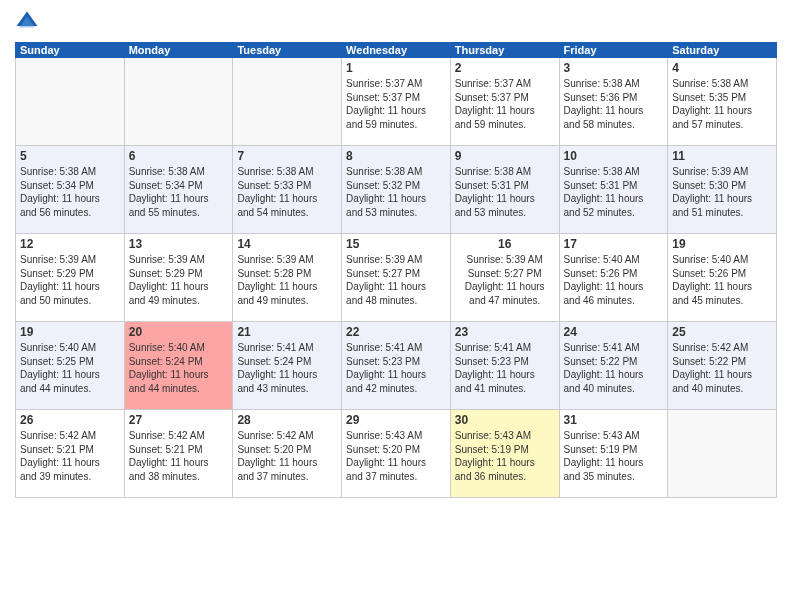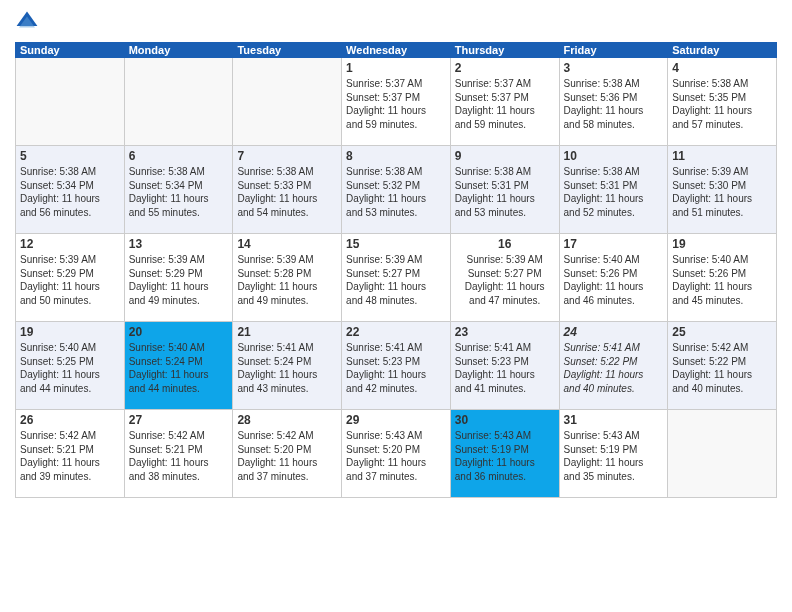--- a/index.html
+++ b/index.html
@@ -211,37 +211,37 @@
           <td style="background: rgb(255, 255, 255);">
             <span class="day-num">19</span>
             <div class="day-info">Sunrise: 5:40 AM<br>Sunset: 5:26 PM<br>Daylight: 11 hours<br>and 45 minutes.</div>
           </td>
         </tr>
         <tr>
           <td style="background: rgb(238, 241, 249);">
             <span class="day-num">19</span>
             <div class="day-info">Sunrise: 5:40 AM<br>Sunset: 5:25 PM<br>Daylight: 11 hours<br>and 44 minutes.</div>
           </td>
-          <td style="background: #0ea5e9; margin-left: 16px;">
+          <td style="background: #fca5a5; margin-left: 16px;">
             <span class="day-num">20</span>
             <div class="day-info">Sunrise: 5:40 AM<br>Sunset: 5:24 PM<br>Daylight: 11 hours<br>and 44 minutes.</div>
           </td>
           <td style="background: rgb(238, 241, 249); margin-left: 28px;">
             <span class="day-num">21</span>
             <div class="day-info">Sunrise: 5:41 AM<br>Sunset: 5:24 PM<br>Daylight: 11 hours<br>and 43 minutes.</div>
           </td>
           <td style="background: rgb(238, 241, 249);">
             <span class="day-num">22</span>
             <div class="day-info">Sunrise: 5:41 AM<br>Sunset: 5:23 PM<br>Daylight: 11 hours<br>and 42 minutes.</div>
           </td>
           <td style="background: rgb(238, 241, 249);">
             <span class="day-num">23</span>
             <div class="day-info">Sunrise: 5:41 AM<br>Sunset: 5:23 PM<br>Daylight: 11 hours<br>and 41 minutes.</div>
           </td>
-          <td style="background: rgb(238, 241, 249); font-style: italic;">
+          <td style="background: rgb(238, 241, 249);">
             <span class="day-num">24</span>
             <div class="day-info">Sunrise: 5:41 AM<br>Sunset: 5:22 PM<br>Daylight: 11 hours<br>and 40 minutes.</div>
           </td>
           <td style="background: rgb(238, 241, 249);">
             <span class="day-num">25</span>
             <div class="day-info">Sunrise: 5:42 AM<br>Sunset: 5:22 PM<br>Daylight: 11 hours<br>and 40 minutes.</div>
           </td>
         </tr>
         <tr>
           <td style="background: rgb(255, 255, 255);">
@@ -253,21 +253,21 @@
             <div class="day-info">Sunrise: 5:42 AM<br>Sunset: 5:21 PM<br>Daylight: 11 hours<br>and 38 minutes.</div>
           </td>
           <td style="background: rgb(255, 255, 255); margin-left: 28px;">
             <span class="day-num">28</span>
             <div class="day-info">Sunrise: 5:42 AM<br>Sunset: 5:20 PM<br>Daylight: 11 hours<br>and 37 minutes.</div>
           </td>
           <td style="background: rgb(255, 255, 255);">
             <span class="day-num">29</span>
             <div class="day-info">Sunrise: 5:43 AM<br>Sunset: 5:20 PM<br>Daylight: 11 hours<br>and 37 minutes.</div>
           </td>
-          <td style="background: #0ea5e9;">
+          <td style="background: #fef9c3;">
             <span class="day-num">30</span>
             <div class="day-info">Sunrise: 5:43 AM<br>Sunset: 5:19 PM<br>Daylight: 11 hours<br>and 36 minutes.</div>
           </td>
           <td style="background: rgb(255, 255, 255);">
             <span class="day-num">31</span>
             <div class="day-info">Sunrise: 5:43 AM<br>Sunset: 5:19 PM<br>Daylight: 11 hours<br>and 35 minutes.</div>
           </td>
           <td class="empty-cell" style="background: rgb(248, 248, 248);"></td>
         </tr>
       </tbody>

